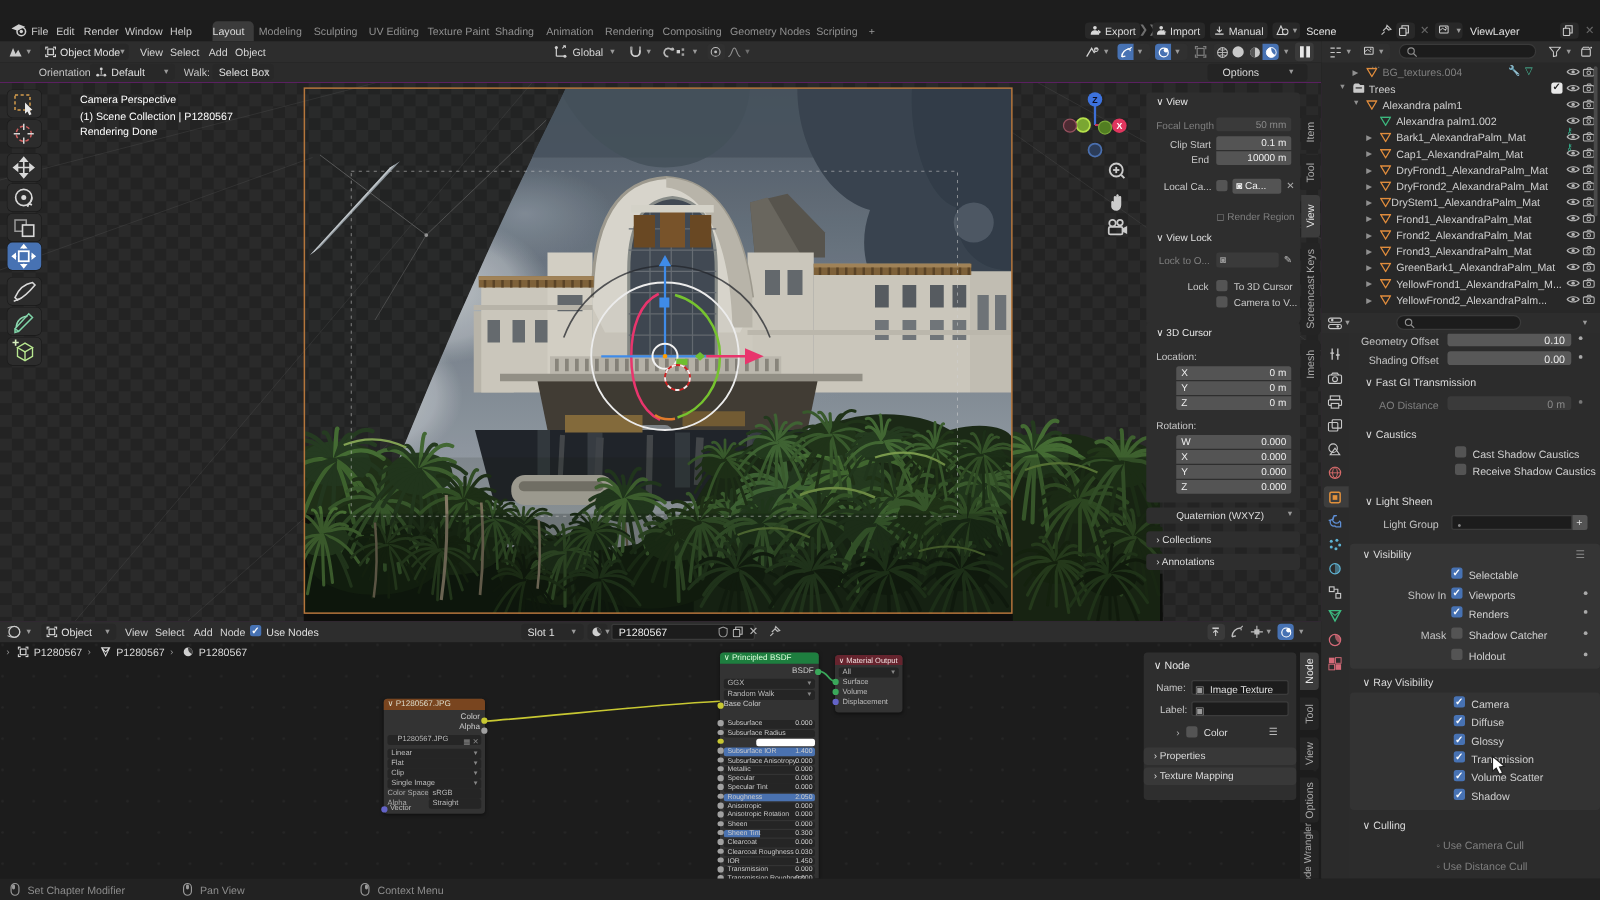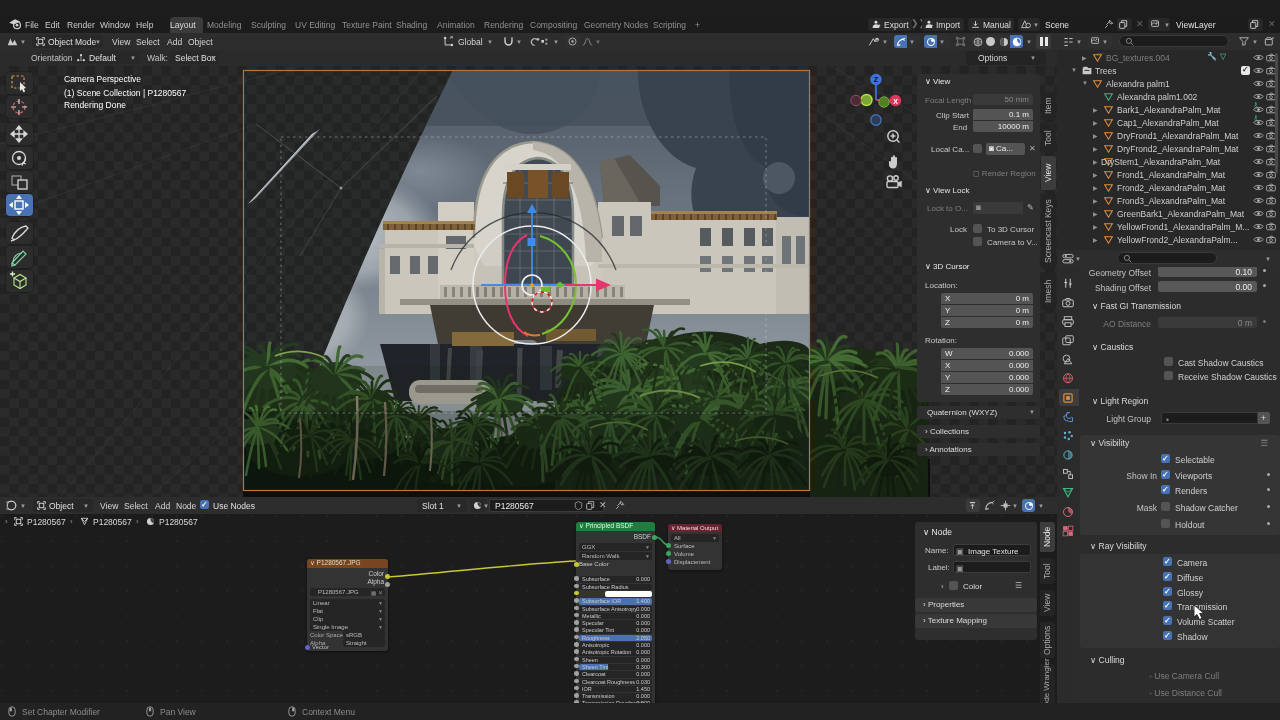--- a/index.html
+++ b/index.html
@@ -1623,21 +1623,21 @@
       <div class="abs" style="left:24px;top:114px;width:92px;height:11px;background:#545454">
           <span class="txt" style="left:4px;top:1px;color:#efefef">Y</span>
           <span class="txt" style="right:4px;top:1px;color:#efefef">0.000</span>
         </div>
       <div class="abs" style="left:24px;top:126px;width:92px;height:11px;background:#545454;border-radius:0 0 2px 2px">
           <span class="txt" style="left:4px;top:1px;color:#efefef">Z</span>
           <span class="txt" style="right:4px;top:1px;color:#efefef">0.000</span>
         </div>
     </div>
     <div class="abs" style="left:917px;top:340px;width:123px;height:13px;background:#2e2e2e;border-radius:3px;font-size:8px">
-        <span class="txt" style="left:10px;top:2px;color:#ddd">Quaternion (WXYZ)</span>
+        <span class="txt" style="left:24px;top:2px;color:#ddd">Quaternion (WXYZ)</span>
         <span class="txt" style="right:5px;top:3px;color:#999;font-size:6px">▼</span>
       </div>
     <div class="abs" style="left:917px;top:359px;width:123px;height:13px;background:#2e2e2e;border-radius:3px;font-size:8px">
         <span class="txt" style="left:8px;top:2px;color:#ddd">› Collections</span>
       </div>
     <div class="abs" style="left:917px;top:377px;width:123px;height:13px;background:#2e2e2e;border-radius:3px;font-size:8px">
         <span class="txt" style="left:8px;top:2px;color:#ddd">› Annotations</span>
       </div>
 
     <div class="vtab" style="left:1041px;top:26px;width:15px;height:28px;line-height:15px">Item</div>
@@ -2076,21 +2076,21 @@
       </svg>
     <svg class="abs" style="left:209px;top:111px" width="10" height="9" viewBox="0 0 15 12">
         <rect x="1" y="3" width="13" height="8" rx="1.5" fill="none" stroke="#b5b5b5" stroke-width="1.3"></rect>
         <path d="M5,3 l1.5,-2 h3 L11,3" fill="none" stroke="#b5b5b5" stroke-width="1.2"></path>
         <circle cx="7.5" cy="7" r="2.2" fill="none" stroke="#b5b5b5" stroke-width="1.2"></circle>
       </svg>
     <span class="txt" style="left:36px;top:125px;color:#909090;font-size:6px">▶</span>
     <svg class="abs" style="left:47px;top:125px" width="9" height="8" viewBox="0 0 14 12">
         <path d="M1,1 h12 L7,11 Z" fill="none" stroke="#e08c3c" stroke-width="1.6"></path>
       </svg>
-    <span class="txt" style="left:44px;top:124px;color:#cfcfcf;font-size:8.5px">DryStem1_AlexandraPalm_Mat</span>
+    <span class="txt" style="left:56px;top:124px;color:#cfcfcf;font-size:8.5px">DryStem1_AlexandraPalm_Mat</span>
     <svg class="abs" style="left:196px;top:124px" width="11" height="9" viewBox="0 0 16 12">
         <path d="M1,6 C4,2 12,2 15,6 C12,10 4,10 1,6 Z" fill="none" stroke="#b5b5b5" stroke-width="1.3"></path>
         <circle cx="8" cy="6" r="2" fill="#b5b5b5"></circle>
       </svg>
     <svg class="abs" style="left:209px;top:124px" width="10" height="9" viewBox="0 0 15 12">
         <rect x="1" y="3" width="13" height="8" rx="1.5" fill="none" stroke="#b5b5b5" stroke-width="1.3"></rect>
         <path d="M5,3 l1.5,-2 h3 L11,3" fill="none" stroke="#b5b5b5" stroke-width="1.2"></path>
         <circle cx="7.5" cy="7" r="2.2" fill="none" stroke="#b5b5b5" stroke-width="1.2"></circle>
       </svg>
     <span class="txt" style="left:36px;top:138px;color:#909090;font-size:6px">▶</span>
@@ -2288,21 +2288,21 @@
         <span class="prow-lbl" style="left:0px;top:52px;width:72px;color:#7f7f7f">AO Distance</span>
         <div class="abs" style="left:79px;top:50px;width:99px;height:11px;background:#3a3a3a;border-radius:2.5px">
           <span class="txt" style="right:5px;top:1px;color:#8a8a8a">0 m</span>
         </div>
         <span class="abs" style="left:184px;top:53px;width:3px;height:3px;border-radius:50%;background:#777"></span>
         <span class="phead" style="left:13px;top:75px">∨ Caustics</span>
         <div class="chk" style="left:85px;top:90px"></div>
         <span class="txt" style="left:99px;top:91px;color:#d0d0d0">Cast Shadow Caustics</span>
         <div class="chk" style="left:85px;top:104px"></div>
         <span class="txt" style="left:99px;top:105px;color:#d0d0d0">Receive Shadow Caustics</span>
-        <span class="phead" style="left:13px;top:129px">∨ Light Region</span>
+        <span class="phead" style="left:13px;top:129px">∨ Light Sheen</span>
         <span class="prow-lbl" style="left:0px;top:147px;width:72px;color:#c3c3c3">Light Group</span>
         <div class="abs" style="left:82px;top:145px;width:97px;height:12px;background:#1c1c1c;border-radius:2px 0 0 2px;border:0.5px solid #3a3a3a">
           <span class="txt" style="left:4px;top:2px;color:#888">•</span>
         </div>
         <div class="abs" style="left:179px;top:145px;width:12px;height:12px;background:#545454;border-radius:0 2px 2px 0">
           <span class="txt" style="left:3px;top:1px;color:#ddd">+</span>
         </div>
         <div class="abs" style="left:1px;top:168px;width:200px;height:100px;background:#353535;border-radius:3px"></div>
         <span class="phead" style="left:11px;top:171px">∨ Visibility</span>
         <span class="txt" style="right:12px;top:171px;color:#888">☰</span>

